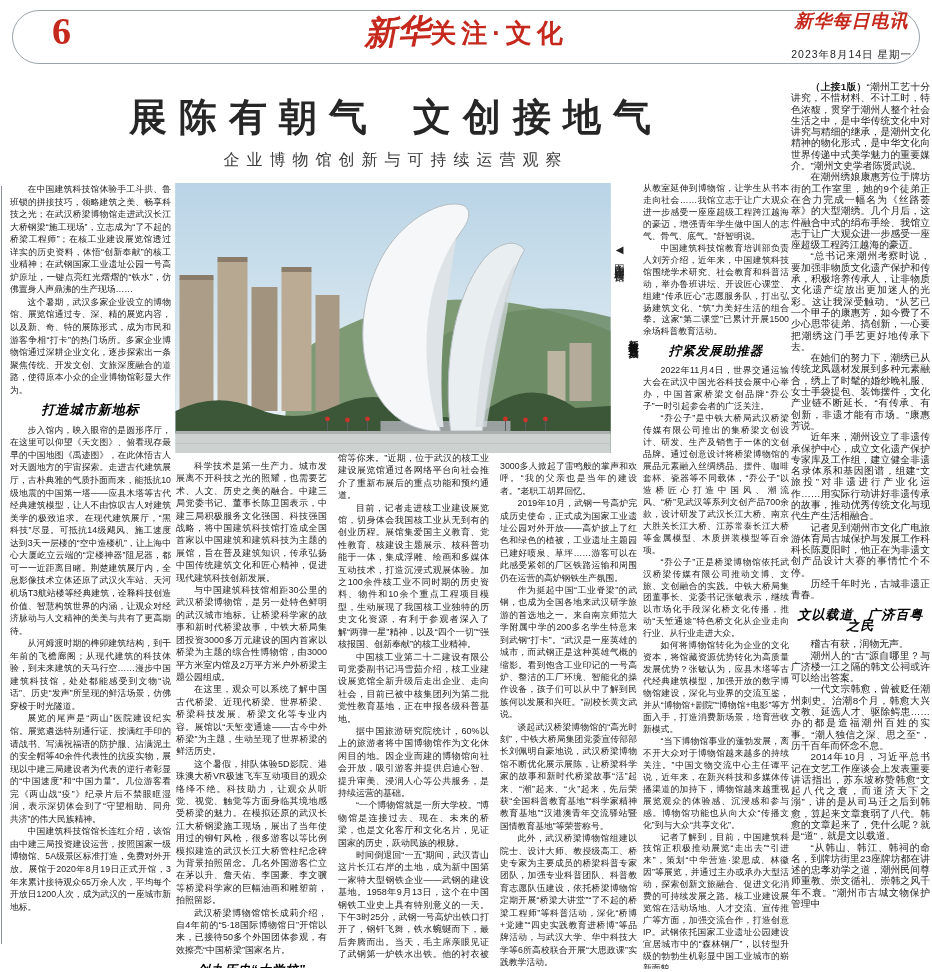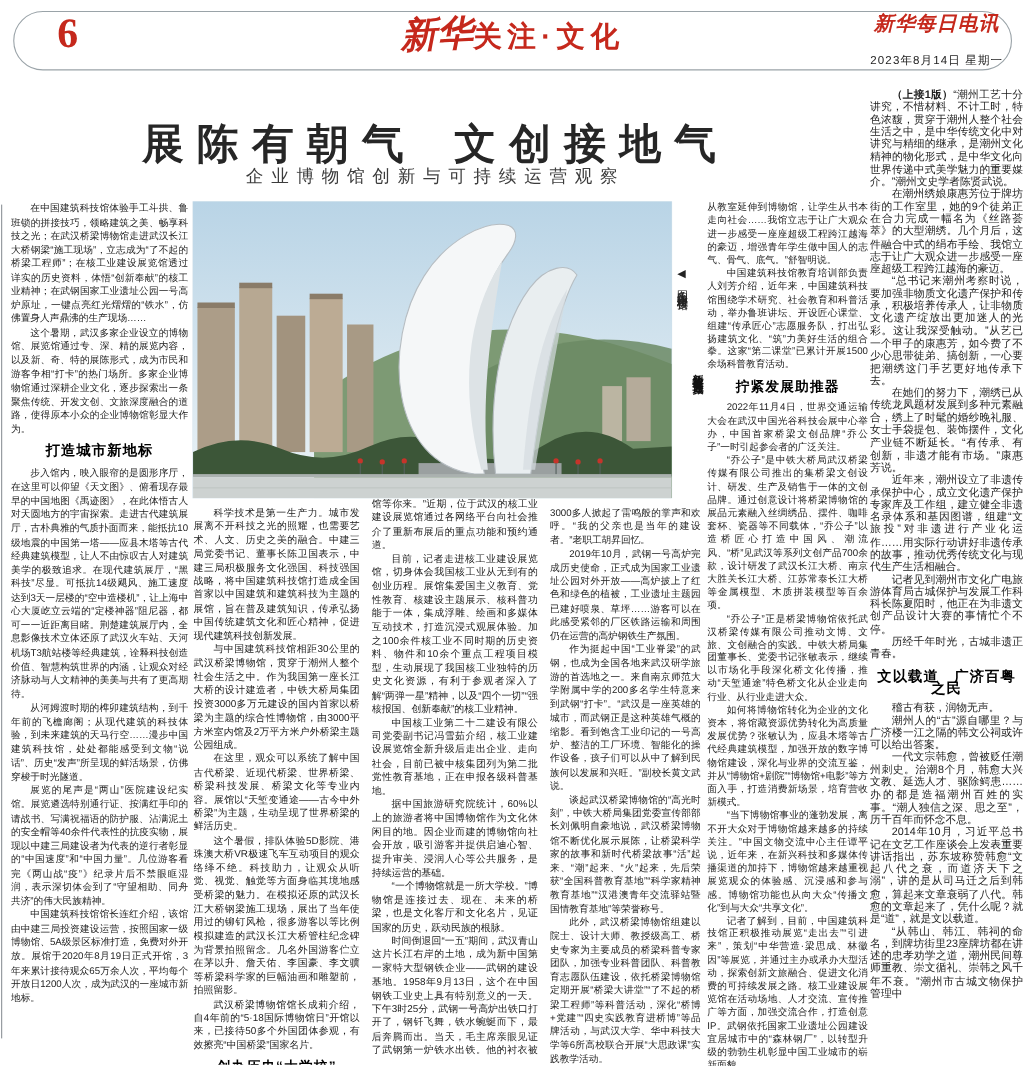--- a/index.html
+++ b/index.html
@@ -16,33 +16,33 @@
                 font-size:33px;color:#c5281c;display:inline-block;transform:rotate(-3deg);
                 vertical-align:middle;line-height:1;}
   .section-title{font-size:26px;font-weight:bold;color:#c5281c;letter-spacing:5px;
                  margin-left:0;vertical-align:middle;line-height:1;}
   .masthead-wrap{right:20px;top:12px;text-align:center;}
   .masthead{font-family:"Liberation Serif",serif;font-style:italic;font-weight:bold;
             font-size:18px;color:#c5281c;letter-spacing:1px;line-height:1.1;}
   .date-line{font-size:10.5px;color:#222;margin-top:16px;letter-spacing:1px;}
 
   
-  .headline{left:18px;top:106px;width:756px;text-align:center;
+  .headline{left:18px;top:92px;width:756px;text-align:center;
             font-family:"Liberation Serif",serif;font-weight:bold;font-size:38px;
             color:#262626;letter-spacing:12px;white-space:nowrap;}
   .headline .gap{display:inline-block;width:34px;}
   .subtitle{left:18px;top:150px;width:756px;text-align:center;font-size:16px;
             color:#3c3c3c;letter-spacing:7px;}
 
   
   .ncol{overflow:hidden;text-align:justify;}
   .para{margin:0;text-indent:2em;}
   .para.cont{text-indent:0;}
   .col-head{text-align:center;font-weight:bold;color:#000;margin:8px 0 7px;font-size:12.5px;
-            letter-spacing:1px;}
+            letter-spacing:1px;font-style:italic;}
 
   .left-col {left:10px; top:183px;width:161px;height:782px;font-size:8.8px;line-height:12.55px;}
   .mid1-col {left:176px;top:460px;width:151px;height:508px;font-size:9px;  line-height:12.4px;}
   .mid2-col {left:338px;top:452px;width:151px;height:508px;font-size:9px;  line-height:12.4px;}
   .mid3-col {left:500px;top:460px;width:137px;height:508px;font-size:8.8px;line-height:12.4px;}
   .a-col    {left:643px;top:183px;width:146px;height:786px;font-size:8.8px;line-height:11.95px;}
   .b-col    {left:791px;top:81px; width:139px;height:889px;font-size:9.8px;line-height:11.3px;}
   .b-col .col-head{font-size:13px;}
   .left-col .col-head{font-size:13px;}
 
@@ -140,21 +140,21 @@
     <p class="para">在中国建筑科技馆体验手工斗拱、鲁班锁的拼接技巧，领略建筑之美、畅享科技之光；在武汉桥梁博物馆走进武汉长江大桥钢梁“施工现场”，立志成为“了不起的桥梁工程师”；在核工业建设展览馆透过详实的历史资料，体悟“创新奉献”的核工业精神；在武钢国家工业遗址公园一号高炉原址，一键点亮红光熠熠的“铁水”，仿佛置身人声鼎沸的生产现场……</p>
     <p class="para">这个暑期，武汉多家企业设立的博物馆、展览馆通过专、深、精的展览内容，以及新、奇、特的展陈形式，成为市民和游客争相“打卡”的热门场所。多家企业博物馆通过深耕企业文化，逐步探索出一条聚焦传统、开发文创、文旅深度融合的道路，使得原本小众的企业博物馆彰显大作为。</p>
     <h3 class="col-head">打造城市新地标</h3>
     <p class="para">步入馆内，映入眼帘的是圆形序厅，在这里可以仰望《天文图》、俯看现存最早的中国地图《禹迹图》，在此体悟古人对天圆地方的宇宙探索。走进古代建筑展厅，古朴典雅的气质扑面而来，能抵抗10级地震的中国第一塔——应县木塔等古代经典建筑模型，让人不由惊叹古人对建筑美学的极致追求。在现代建筑展厅，“黑科技”尽显。可抵抗14级飓风、施工速度达到3天一层楼的“空中造楼机”，让上海中心大厦屹立云端的“定楼神器”阻尼器，都可一一近距离目睹。荆楚建筑展厅内，全息影像技术立体还原了武汉火车站、天河机场T3航站楼等经典建筑，诠释科技创造价值、智慧构筑世界的内涵，让观众对经济脉动与人文精神的美美与共有了更高期待。</p>
     <p class="para">从河姆渡时期的榫卯建筑结构，到千年前的飞檐廊阁；从现代建筑的科技体验，到未来建筑的天马行空……漫步中国建筑科技馆，处处都能感受到文物“说话”、历史“发声”所呈现的鲜活场景，仿佛穿梭于时光隧道。</p>
     <p class="para">展览的尾声是“两山”医院建设纪实馆。展览遴选特别通行证、按满红手印的请战书、写满祝福语的防护服、沾满泥土的安全帽等40余件代表性的抗疫实物，展现以中建三局建设者为代表的逆行者彰显的“中国速度”和“中国力量”。几位游客看完《两山战“疫”》纪录片后不禁眼眶湿润，表示深切体会到了“守望相助、同舟共济”的伟大民族精神。</p>
     <p class="para">中国建筑科技馆馆长连红介绍，该馆由中建三局投资建设运营，按照国家一级博物馆、5A级景区标准打造，免费对外开放。展馆于2020年8月19日正式开馆，3年来累计接待观众65万余人次，平均每个开放日1200人次，成为武汉的一座城市新地标。</p>
   </div>
 <div class="abs ncol mid1-col">
     <p class="para">科学技术是第一生产力。城市发展离不开科技之光的照耀，也需要艺术、人文、历史之美的融合。中建三局党委书记、董事长陈卫国表示，中建三局积极服务文化强国、科技强国战略，将中国建筑科技馆打造成全国首家以中国建筑和建筑科技为主题的展馆，旨在普及建筑知识，传承弘扬中国传统建筑文化和匠心精神，促进现代建筑科技创新发展。</p>
-    <p class="para">与中国建筑科技馆相距30公里的武汉桥梁博物馆，贯穿于潮州人整个社会生活之中。作为我国第一座长江大桥的设计建造者，中铁大桥局集团投资3000多万元建设的国内首家以桥梁为主题的综合性博物馆，由3000平方米室内馆及2万平方米户外桥梁主题公园组成。</p>
+    <p class="para">与中国建筑科技馆相距30公里的武汉桥梁博物馆，是另一处特色鲜明的武汉城市地标。让桥梁科学家的故事和新时代桥梁故事，中铁大桥局集团投资3000多万元建设的国内首家以桥梁为主题的综合性博物馆，由3000平方米室内馆及2万平方米户外桥梁主题公园组成。</p>
     <p class="para">在这里，观众可以系统了解中国古代桥梁、近现代桥梁、世界桥梁、桥梁科技发展、桥梁文化等专业内容。展馆以“天堑变通途——古今中外桥梁”为主题，生动呈现了世界桥梁的鲜活历史。</p>
     <p class="para">这个暑假，排队体验5D影院、港珠澳大桥VR极速飞车互动项目的观众络绎不绝。科技助力，让观众从听觉、视觉、触觉等方面身临其境地感受桥梁的魅力。在模拟还原的武汉长江大桥钢梁施工现场，展出了当年使用过的铆钉风枪，很多游客以等比例模拟建造的武汉长江大桥管柱纪念碑为背景拍照留念。几名外国游客伫立在茅以升、詹天佑、李国豪、李文骥等桥梁科学家的巨幅油画和雕塑前，拍照留影。</p>
     <p class="para">武汉桥梁博物馆馆长成莉介绍，自4年前的“5·18国际博物馆日”开馆以来，已接待50多个外国团体参观，有效擦亮“中国桥梁”国家名片。</p>
     <h3 class="col-head">创办历史“大学校”</h3>
   </div>
 <div class="abs ncol mid2-col">
     <p class="para cont">馆等你来。”近期，位于武汉的核工业建设展览馆通过各网络平台向社会推介了重新布展后的重点功能和预约通道。</p>
     <p class="para">目前，记者走进核工业建设展览馆，切身体会我国核工业从无到有的创业历程。展馆集爱国主义教育、党性教育、核建设主题展示、核科普功能于一体，集成浮雕、绘画和多媒体互动技术，打造沉浸式观展体验。加之100余件核工业不同时期的历史资料、物件和10余个重点工程项目模型，生动展现了我国核工业独特的历史文化资源，有利于参观者深入了解“两弹一星”精神，以及“四个一切”“强核报国、创新奉献”的核工业精神。</p>
     <p class="para">中国核工业第二十二建设有限公司党委副书记冯雪茹介绍，核工业建设展览馆全新升级后走出企业、走向社会，目前已被中核集团列为第二批党性教育基地，正在申报各级科普基地。</p>
     <p class="para">据中国旅游研究院统计，60%以上的旅游者将中国博物馆作为文化休闲目的地。因企业而建的博物馆向社会开放，吸引游客并提供启迪心智、提升审美、浸润人心等公共服务，是持续运营的基础。</p>

